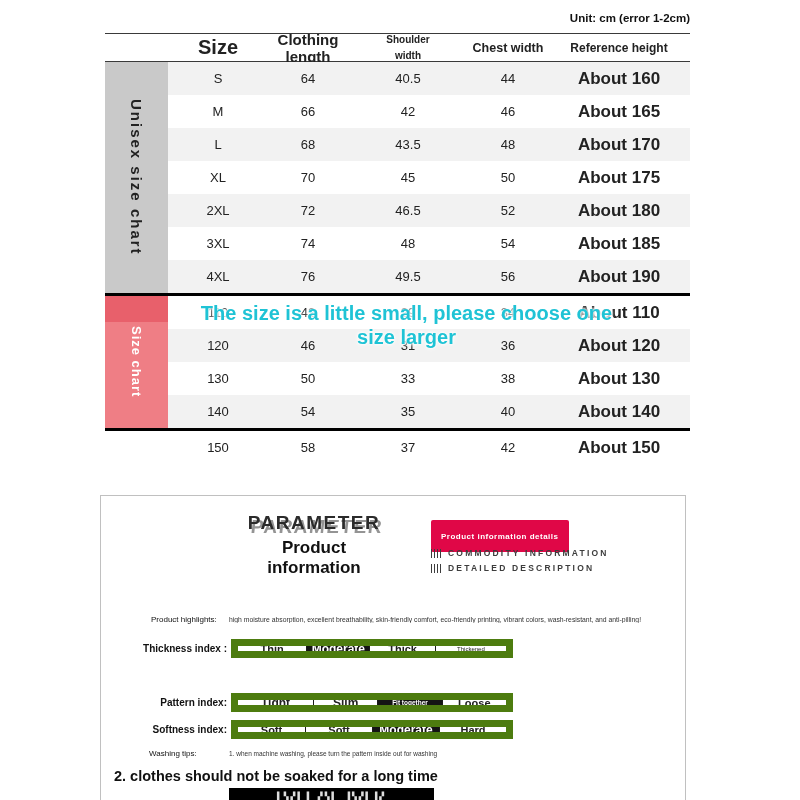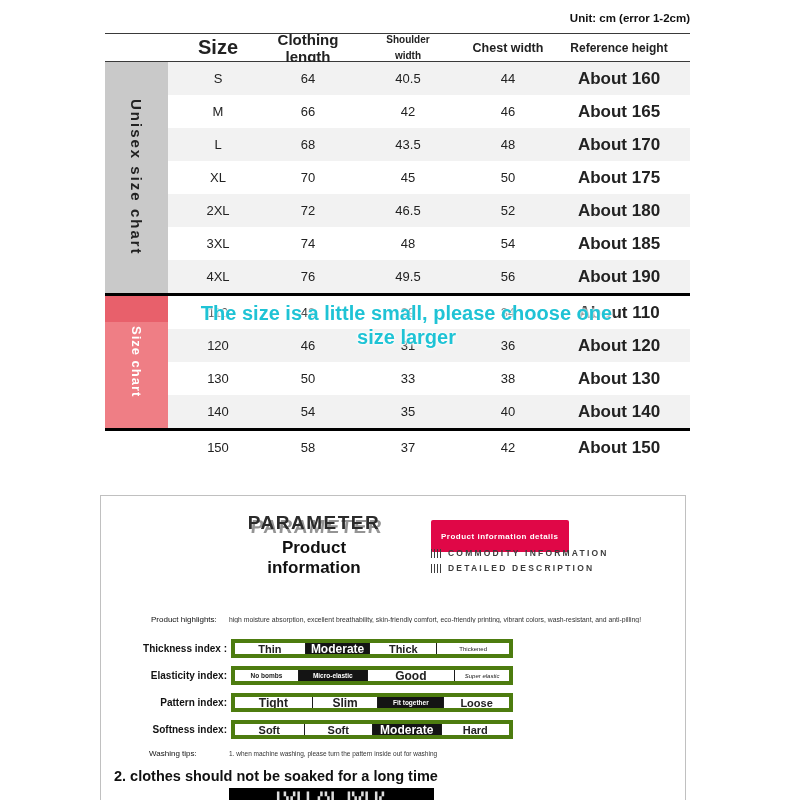--- a/index.html
+++ b/index.html
@@ -59,21 +59,21 @@
     background:#e00747;color:#fff;font-size:8px;font-weight:bold;letter-spacing:.5px;border-radius:2px;white-space:nowrap;}
   .captions{position:absolute;left:330px;top:52px;}
   .cap{display:flex;align-items:center;gap:6px;font-size:8.5px;font-weight:bold;letter-spacing:2.2px;color:#3d3d3d;margin-bottom:5px;white-space:nowrap;}
   .stripes{width:11px;height:9px;flex:0 0 auto;background:repeating-linear-gradient(90deg,#3d3d3d 0 1px,transparent 1px 3px);}
 
   .hl-label{position:absolute;left:38px;top:119px;font-size:8px;color:#111;padding-left:12px;}
   .hl-text{position:absolute;left:128px;top:120px;width:470px;font-size:6.8px;color:#333;white-space:nowrap;overflow:hidden;}
 
   .idx{position:absolute;left:0;right:0;height:19px;}
   .idx-label{position:absolute;left:0;top:4px;width:126px;text-align:right;font-size:10px;font-weight:bold;color:#111;}
-  .idx-bar{position:absolute;left:130px;top:0;width:282px;height:19px;border:4px solid #4d7c0f;display:flex;}
+  .idx-bar{position:absolute;left:130px;top:0;width:282px;height:19px;border:7px solid #4d7c0f;display:flex;}
   .seg{display:flex;align-items:center;justify-content:center;border-left:1px solid #1b1b1b;height:100%;text-align:center;white-space:nowrap;overflow:hidden;}
   .idx-bar .seg:first-child{border-left:none;}
   .segb{font-weight:bold;font-size:11px;}
   .segB{font-weight:bold;font-size:12px;}
   .segm{font-weight:bold;font-size:12px;}
   .segs{font-weight:bold;font-size:6.5px;}
   .segt{font-size:6px;}
   .segi{font-size:6px;font-style:italic;}
   .active{background:#141414;color:#fff;}
 
@@ -235,29 +235,20 @@
   <div class="idx" style="top:143px">
     <div class="idx-label">Thickness index :</div>
     <div class="idx-bar">
       <div class="seg segb" style="width:25.5%">Thin</div>
       <div class="seg segm active" style="width:23.5%">Moderate</div>
       <div class="seg segb" style="width:24.5%">Thick</div>
       <div class="seg segt" style="width:26.5%">Thickened</div>
     </div>
   </div>
 
-  <div class="idx" style="top:170px">
-    <div class="idx-label">Elasticity index:</div>
-    <div class="idx-bar">
-      <div class="seg segs" style="width:23%">No bombs</div>
-      <div class="seg segs active" style="width:25%">Micro-elastic</div>
-      <div class="seg segB" style="width:32%">Good</div>
-      <div class="seg segi" style="width:20%">Super elastic</div>
-    </div>
-  </div>
 
   <div class="idx" style="top:197px">
     <div class="idx-label">Pattern index:</div>
     <div class="idx-bar">
       <div class="seg segB" style="width:28%">Tight</div>
       <div class="seg segB" style="width:24%">Slim</div>
       <div class="seg segs active" style="width:24%">Fit together</div>
       <div class="seg segb" style="width:24%">Loose</div>
     </div>
   </div>

